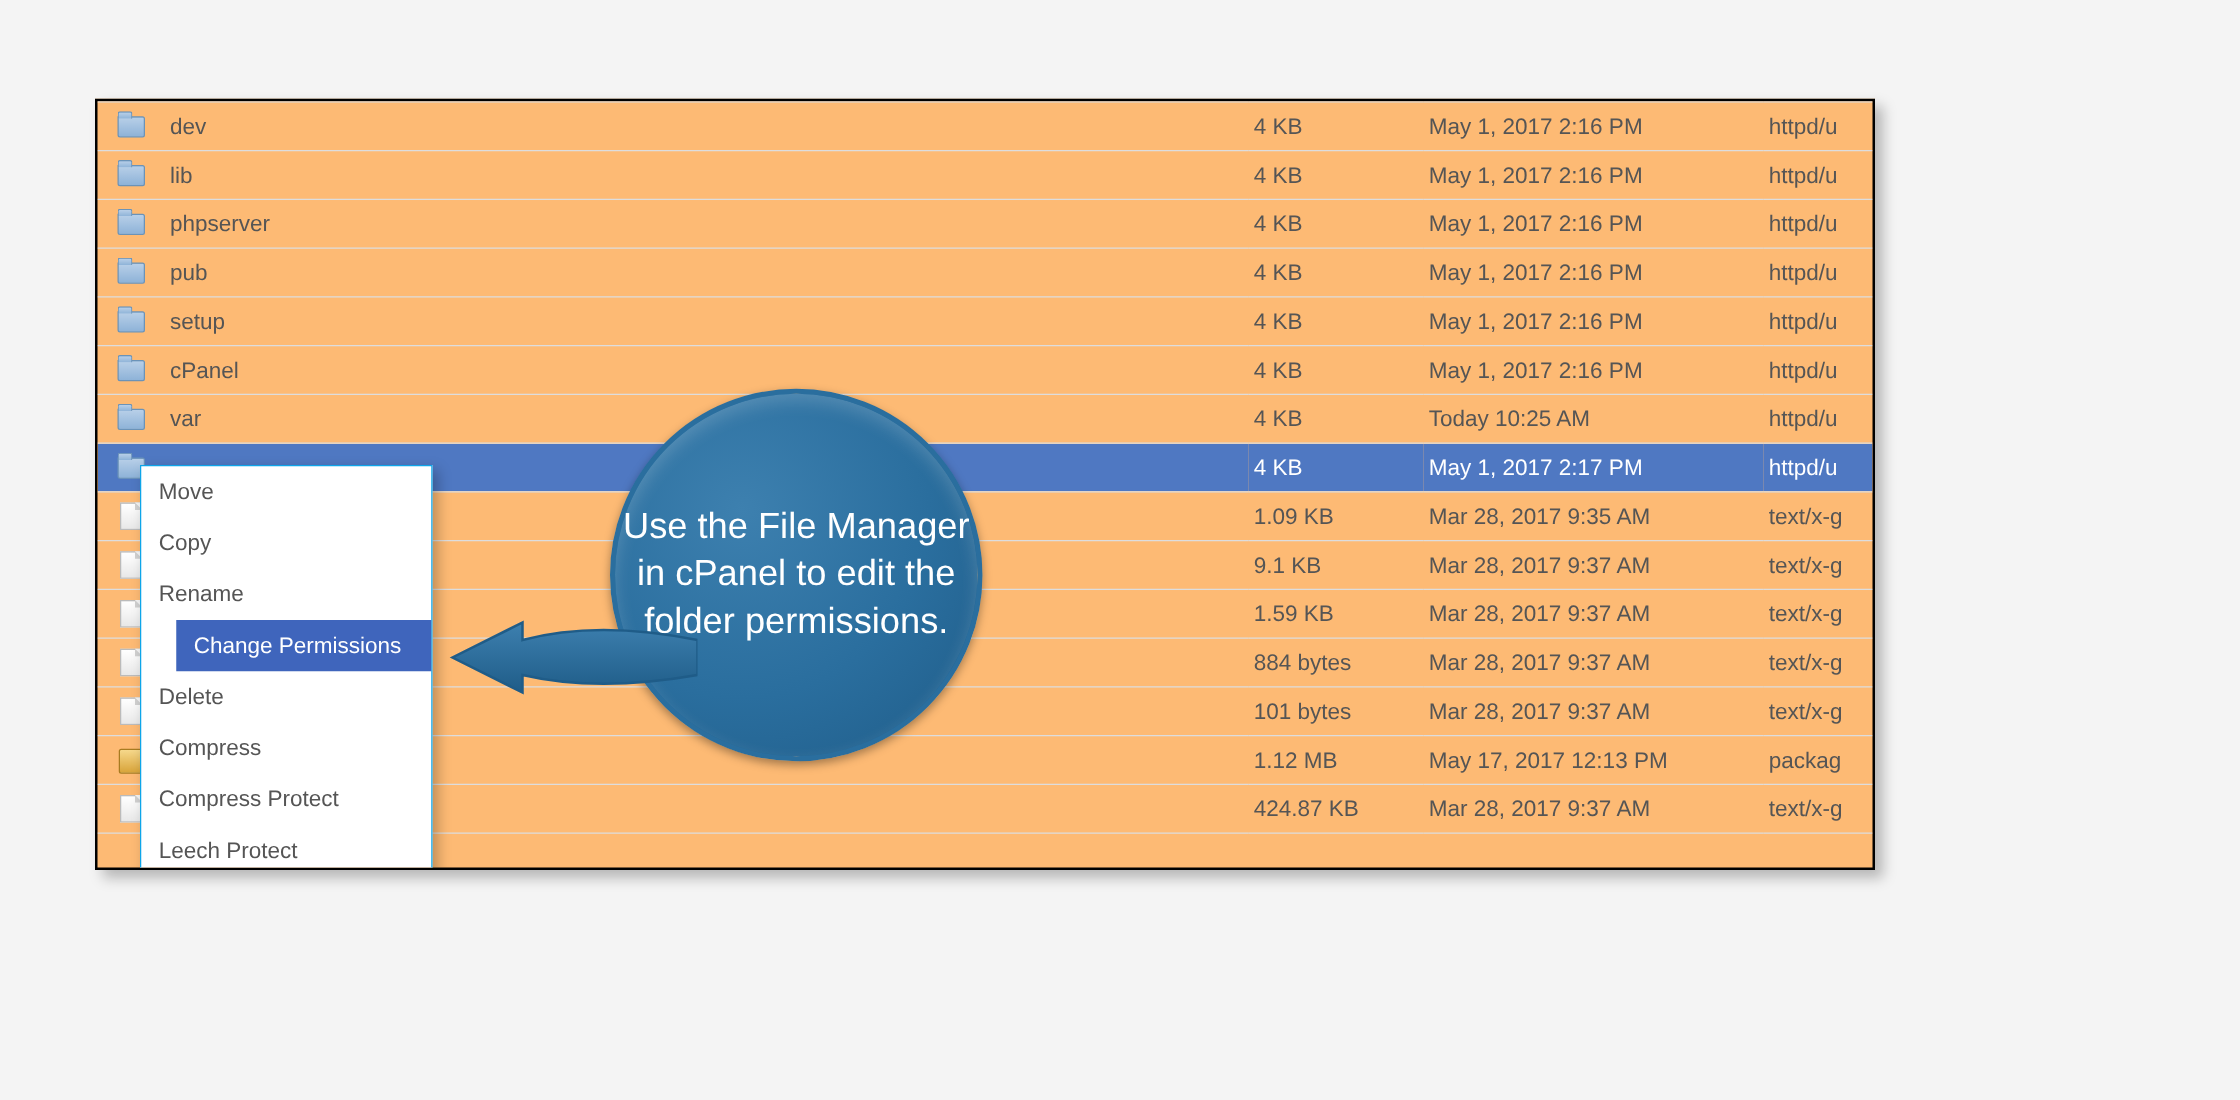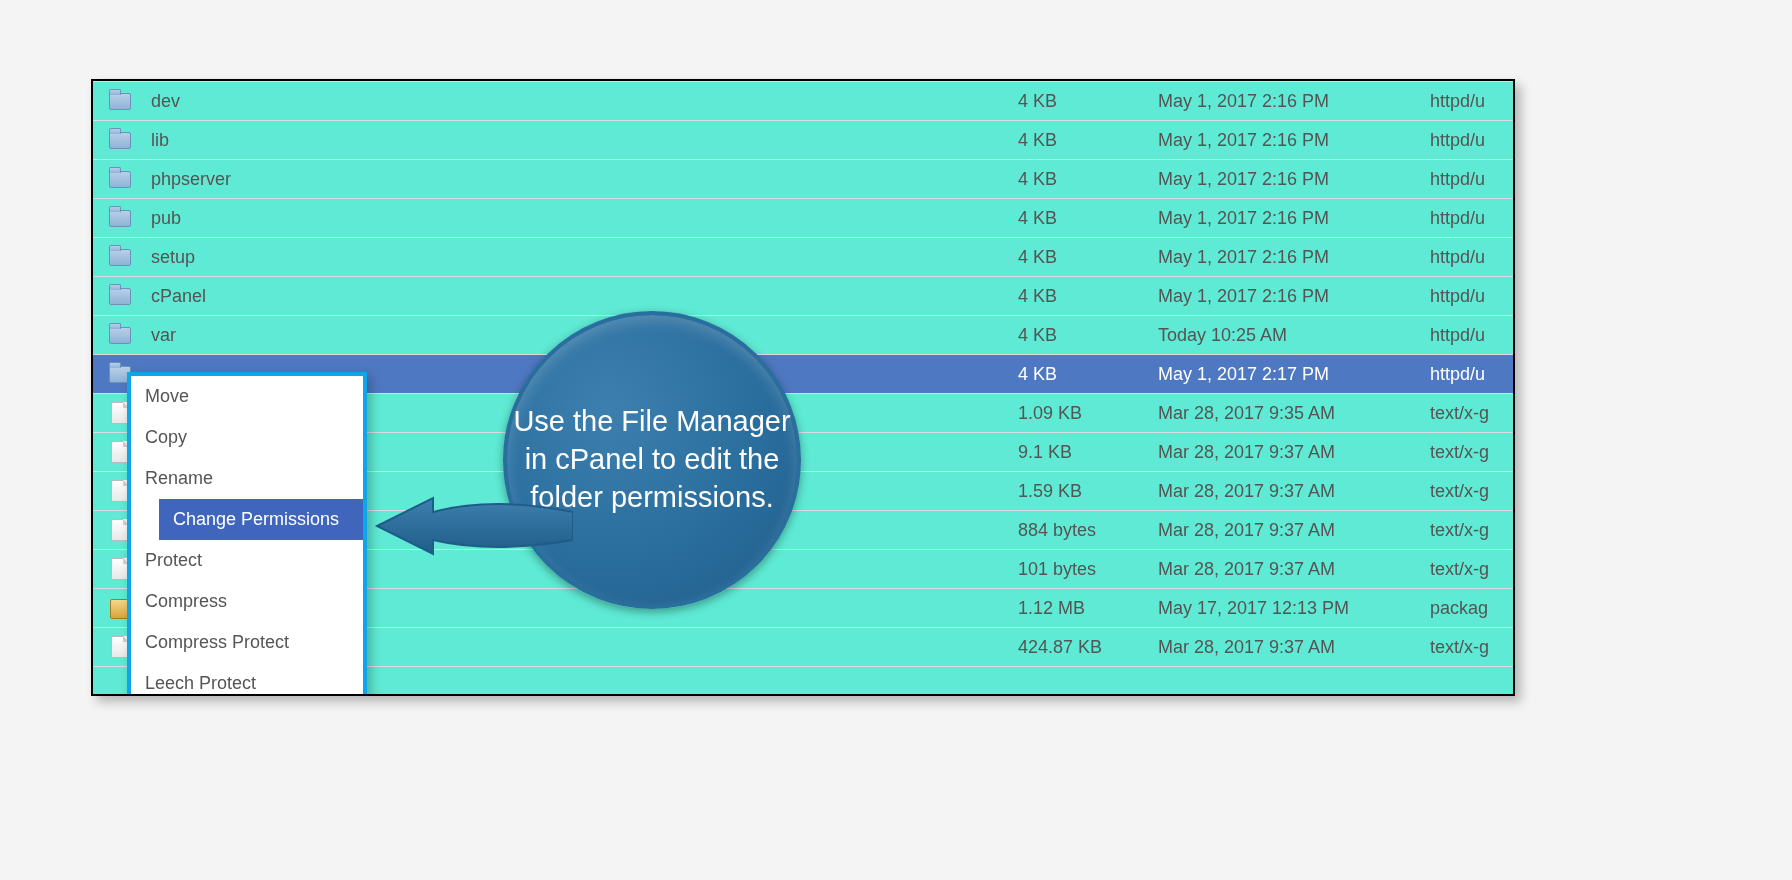--- a/index.html
+++ b/index.html
@@ -12,25 +12,25 @@
     width: 1792px;
     height: 880px;
   }
   .stage {
     position: relative;
     width: 1792px;
     height: 880px;
   }
   .panel {
     position: absolute;
-    left: 91px;
+    left: 76px;
     top: 79px;
     width: 1420px;
     height: 613px;
-    background: #5eead4;
+    background: #fdba74;
     border: 2px solid #000;
     box-shadow: 6px 6px 10px rgba(0,0,0,0.25);
     overflow: hidden;
   }
   table.files {
     width: 100%;
     border-collapse: collapse;
     table-layout: fixed;
   }
   table.files td {
@@ -105,21 +105,21 @@
     vertical-align: middle;
   }
 
   
   .ctx-menu {
     position: absolute;
     left: 34px;
     top: 291px;
     width: 232px;
     background: #fff;
-    border: 4px solid #0ea5e9;
+    border: 1px solid #0ea5e9;
     box-shadow: 4px 4px 10px rgba(0,0,0,0.25);
     z-index: 20;
   }
   .ctx-item {
     padding: 10px 14px;
     font-size: 18px;
     color: #555;
     cursor: default;
     white-space: nowrap;
   }
@@ -285,21 +285,21 @@
             <td>text/x-g</td>
           </tr>
         </tbody>
     </table>
 
     <div class="ctx-menu" id="ctx-menu">
         <div class="ctx-item">Move</div>
         <div class="ctx-item">Copy</div>
         <div class="ctx-item">Rename</div>
         <div class="ctx-item sel">Change Permissions</div>
-        <div class="ctx-item">Protect</div>
+        <div class="ctx-item">Delete</div>
         <div class="ctx-item">Compress</div>
         <div class="ctx-item">Compress Protect</div>
         <div class="ctx-item">Leech Protect</div>
       </div>
 
     <div class="bubble-wrap">
       <div class="bubble">
         <span>Use the File Manager in cPanel to edit the folder permissions.</span>
       </div>
       <div class="arrow">

